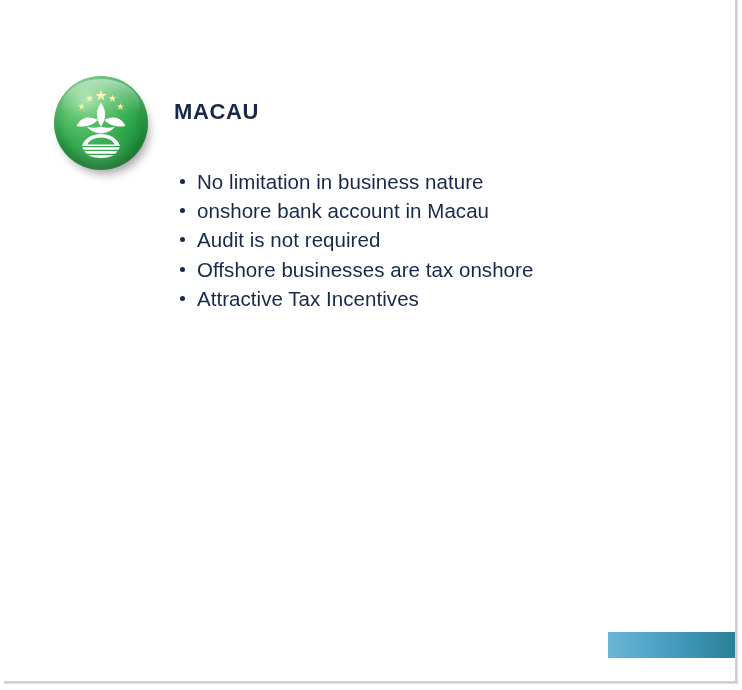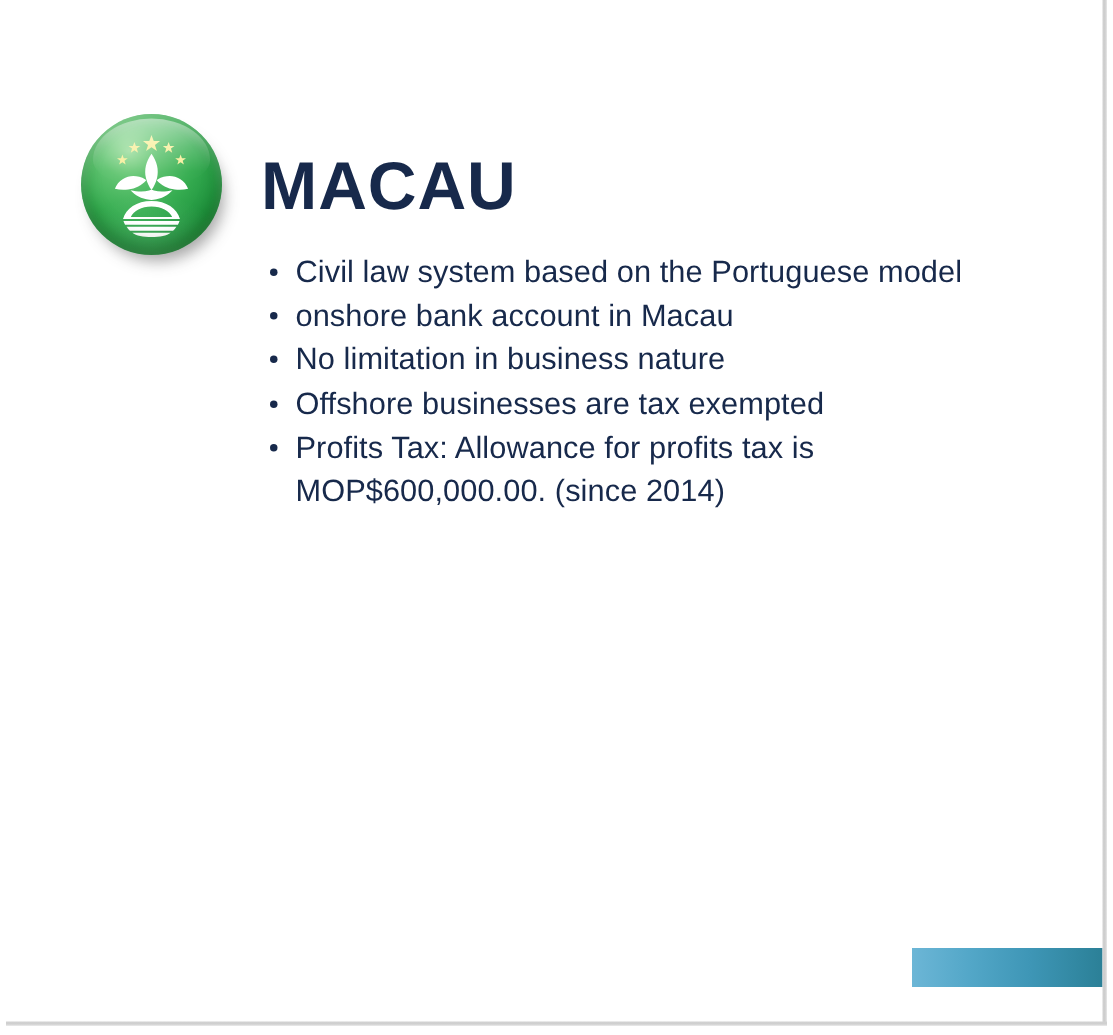--- a/index.html
+++ b/index.html
@@ -100,21 +100,21 @@
     top: 14px;
     width: 52px;
     height: 68px;
   }
 
   
   #title {
     position: absolute;
     left: 174px;
     top: 101px;
-    font-size: 45px;
+    font-size: 22px;
     font-weight: bold;
     letter-spacing: 0.6px;
     color: #17294b;
     line-height: 1;
     white-space: nowrap;
   }
 
   
   #bullets {
     position: absolute;
@@ -189,37 +189,37 @@
       <div id="flag-gloss"></div>
       <div id="flag-rim"></div>
     </div>
   </div>
 
   <div id="title">MACAU</div>
 
   <div id="bullets">
     <div class="bullet-row">
       <span class="bullet-dot"></span>
-      <span class="bullet-text">Civil law system based on the Portuguese model</span>
+      <span class="bullet-text">No limitation in business nature</span>
     </div>
     <div class="bullet-row">
       <span class="bullet-dot"></span>
       <span class="bullet-text">onshore bank account in Macau</span>
     </div>
     <div class="bullet-row">
       <span class="bullet-dot"></span>
-      <span class="bullet-text">No limitation in business nature</span>
-    </div>
-    <div class="bullet-row">
-      <span class="bullet-dot"></span>
-      <span class="bullet-text">Offshore businesses are tax exempted</span>
-    </div>
-    <div class="bullet-row">
-      <span class="bullet-dot"></span>
-      <span class="bullet-text">Profits Tax: Allowance for profits tax is MOP$600,000.00. (since 2014)</span>
+      <span class="bullet-text">Audit is not required</span>
+    </div>
+    <div class="bullet-row">
+      <span class="bullet-dot"></span>
+      <span class="bullet-text">Offshore businesses are tax onshore</span>
+    </div>
+    <div class="bullet-row">
+      <span class="bullet-dot"></span>
+      <span class="bullet-text">Attractive Tax Incentives</span>
     </div>
   </div>
 
   <div id="accent-bar"></div>
 
   <div id="edge-right"></div>
   <div id="edge-bottom"></div>
 
 </div>
 

